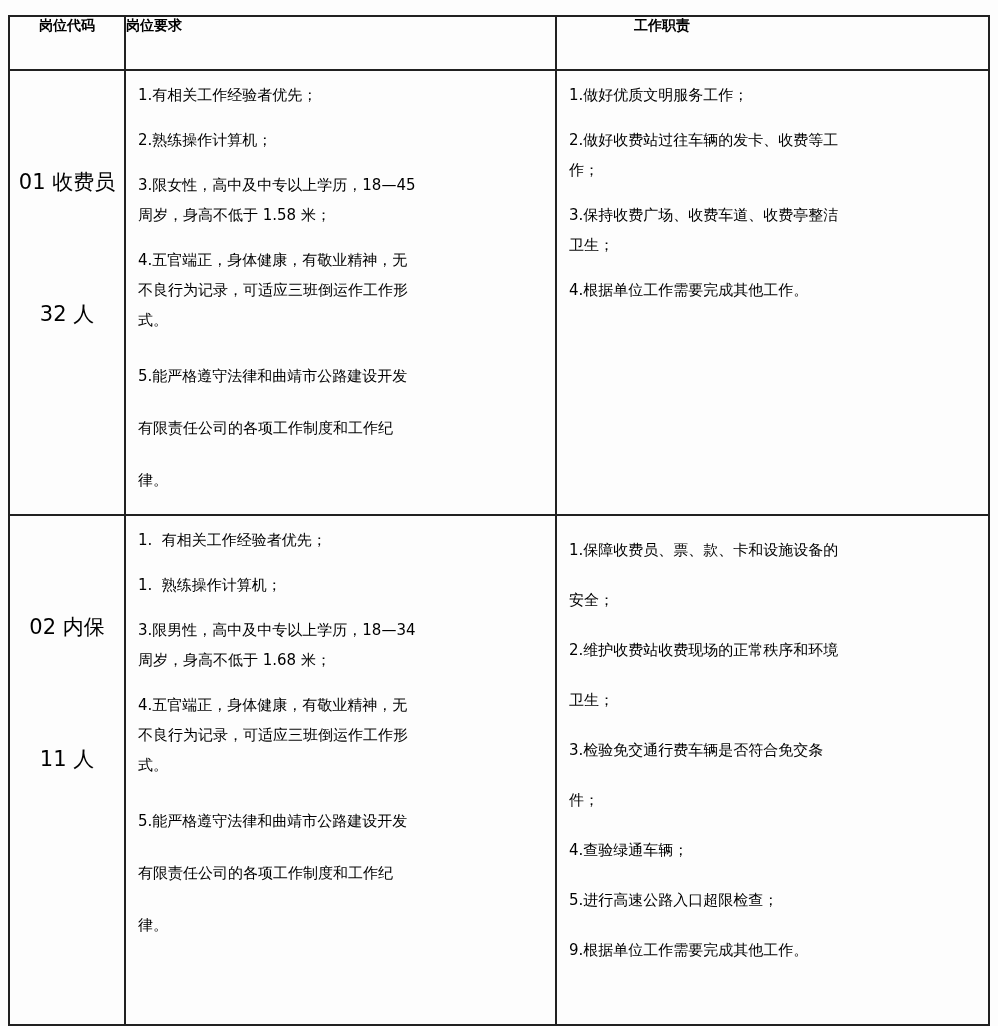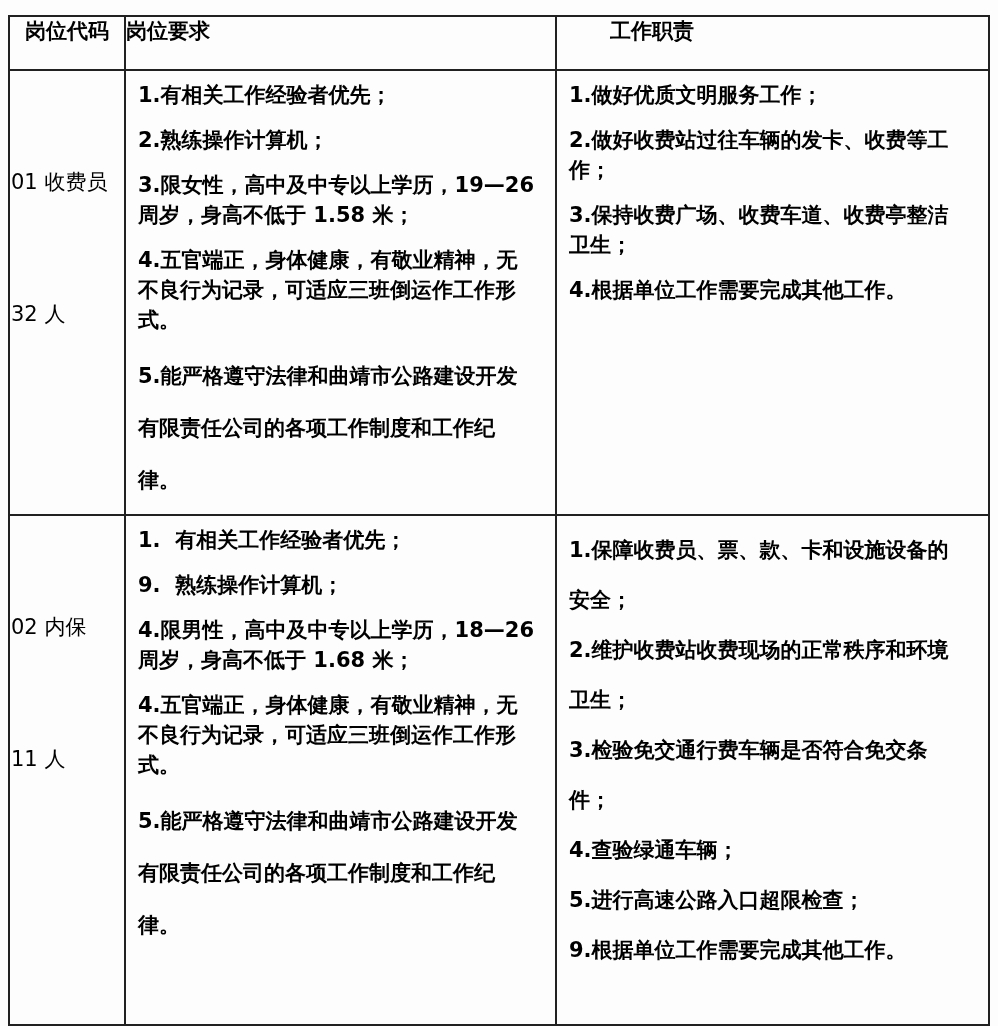--- a/index.html
+++ b/index.html
@@ -27,43 +27,43 @@
   table.job-table td {
     border: 2px solid #212121;
     vertical-align: top;
     overflow: hidden;
   }
   tr.header-row { height: 54px; }
   tr.data-row-1 { height: 437px; }
   tr.data-row-2 { height: 510px; }
 
   th {
-    font-size: 21px;
+    font-size: 14px;
     font-weight: 700;
     padding: 0;
     vertical-align: middle;
     white-space: nowrap;
   }
   th.hc1 { text-align: center; }
   th.hc2 { text-align: left; }
-  th.hc3 { text-align: left; padding-left: 53px; }
+  th.hc3 { text-align: left; padding-left: 77px; }
 
   td.code-cell {
     vertical-align: middle;
+    text-align: center;
     font-size: 21px;
     line-height: 44px;
     white-space: pre;
   }
   td.code-cell.r1 { padding-bottom: 76px; }
   td.code-cell.r2 { }
 
   td.body-cell {
     padding: 9px 8px 0 12px;
-    font-size: 21px;
-    font-weight: bold;
+    font-size: 15px;
   }
   p.item {
     margin: 0 0 15px 0;
   }
   p.item .ln {
     line-height: 30px;
     white-space: pre;
   }
   p.item.wide { margin-top: 6px; margin-bottom: 8px; }
   p.item.wide .ln { line-height: 52px; }
@@ -94,21 +94,21 @@
           <div>32 人</div>
         </td>
         <td class="body-cell">
           <p class="item">
             <span class="ln">1.有相关工作经验者优先；</span>
           </p>
           <p class="item">
             <span class="ln">2.熟练操作计算机；</span>
           </p>
           <p class="item">
-            <span class="ln">3.限女性，高中及中专以上学历，19—26</span><br>
+            <span class="ln">3.限女性，高中及中专以上学历，18—45</span><br>
             <span class="ln">周岁，身高不低于 1.58 米；</span>
           </p>
           <p class="item">
             <span class="ln">4.五官端正，身体健康，有敬业精神，无</span><br>
             <span class="ln">不良行为记录，可适应三班倒运作工作形</span><br>
             <span class="ln">式。</span>
           </p>
           <p class="item wide">
             <span class="ln">5.能严格遵守法律和曲靖市公路建设开发</span><br>
             <span class="ln">有限责任公司的各项工作制度和工作纪</span><br>
@@ -135,24 +135,24 @@
       <tr class="data-row-2">
         <td class="code-cell r2">
           <div>02 内保</div>
           <div>11 人</div>
         </td>
         <td class="body-cell">
           <p class="item">
             <span class="ln">1.  有相关工作经验者优先；</span>
           </p>
           <p class="item">
-            <span class="ln">9.  熟练操作计算机；</span>
+            <span class="ln">1.  熟练操作计算机；</span>
           </p>
           <p class="item">
-            <span class="ln">4.限男性，高中及中专以上学历，18—26</span><br>
+            <span class="ln">3.限男性，高中及中专以上学历，18—34</span><br>
             <span class="ln">周岁，身高不低于 1.68 米；</span>
           </p>
           <p class="item">
             <span class="ln">4.五官端正，身体健康，有敬业精神，无</span><br>
             <span class="ln">不良行为记录，可适应三班倒运作工作形</span><br>
             <span class="ln">式。</span>
           </p>
           <p class="item wide">
             <span class="ln">5.能严格遵守法律和曲靖市公路建设开发</span><br>
             <span class="ln">有限责任公司的各项工作制度和工作纪</span><br>

